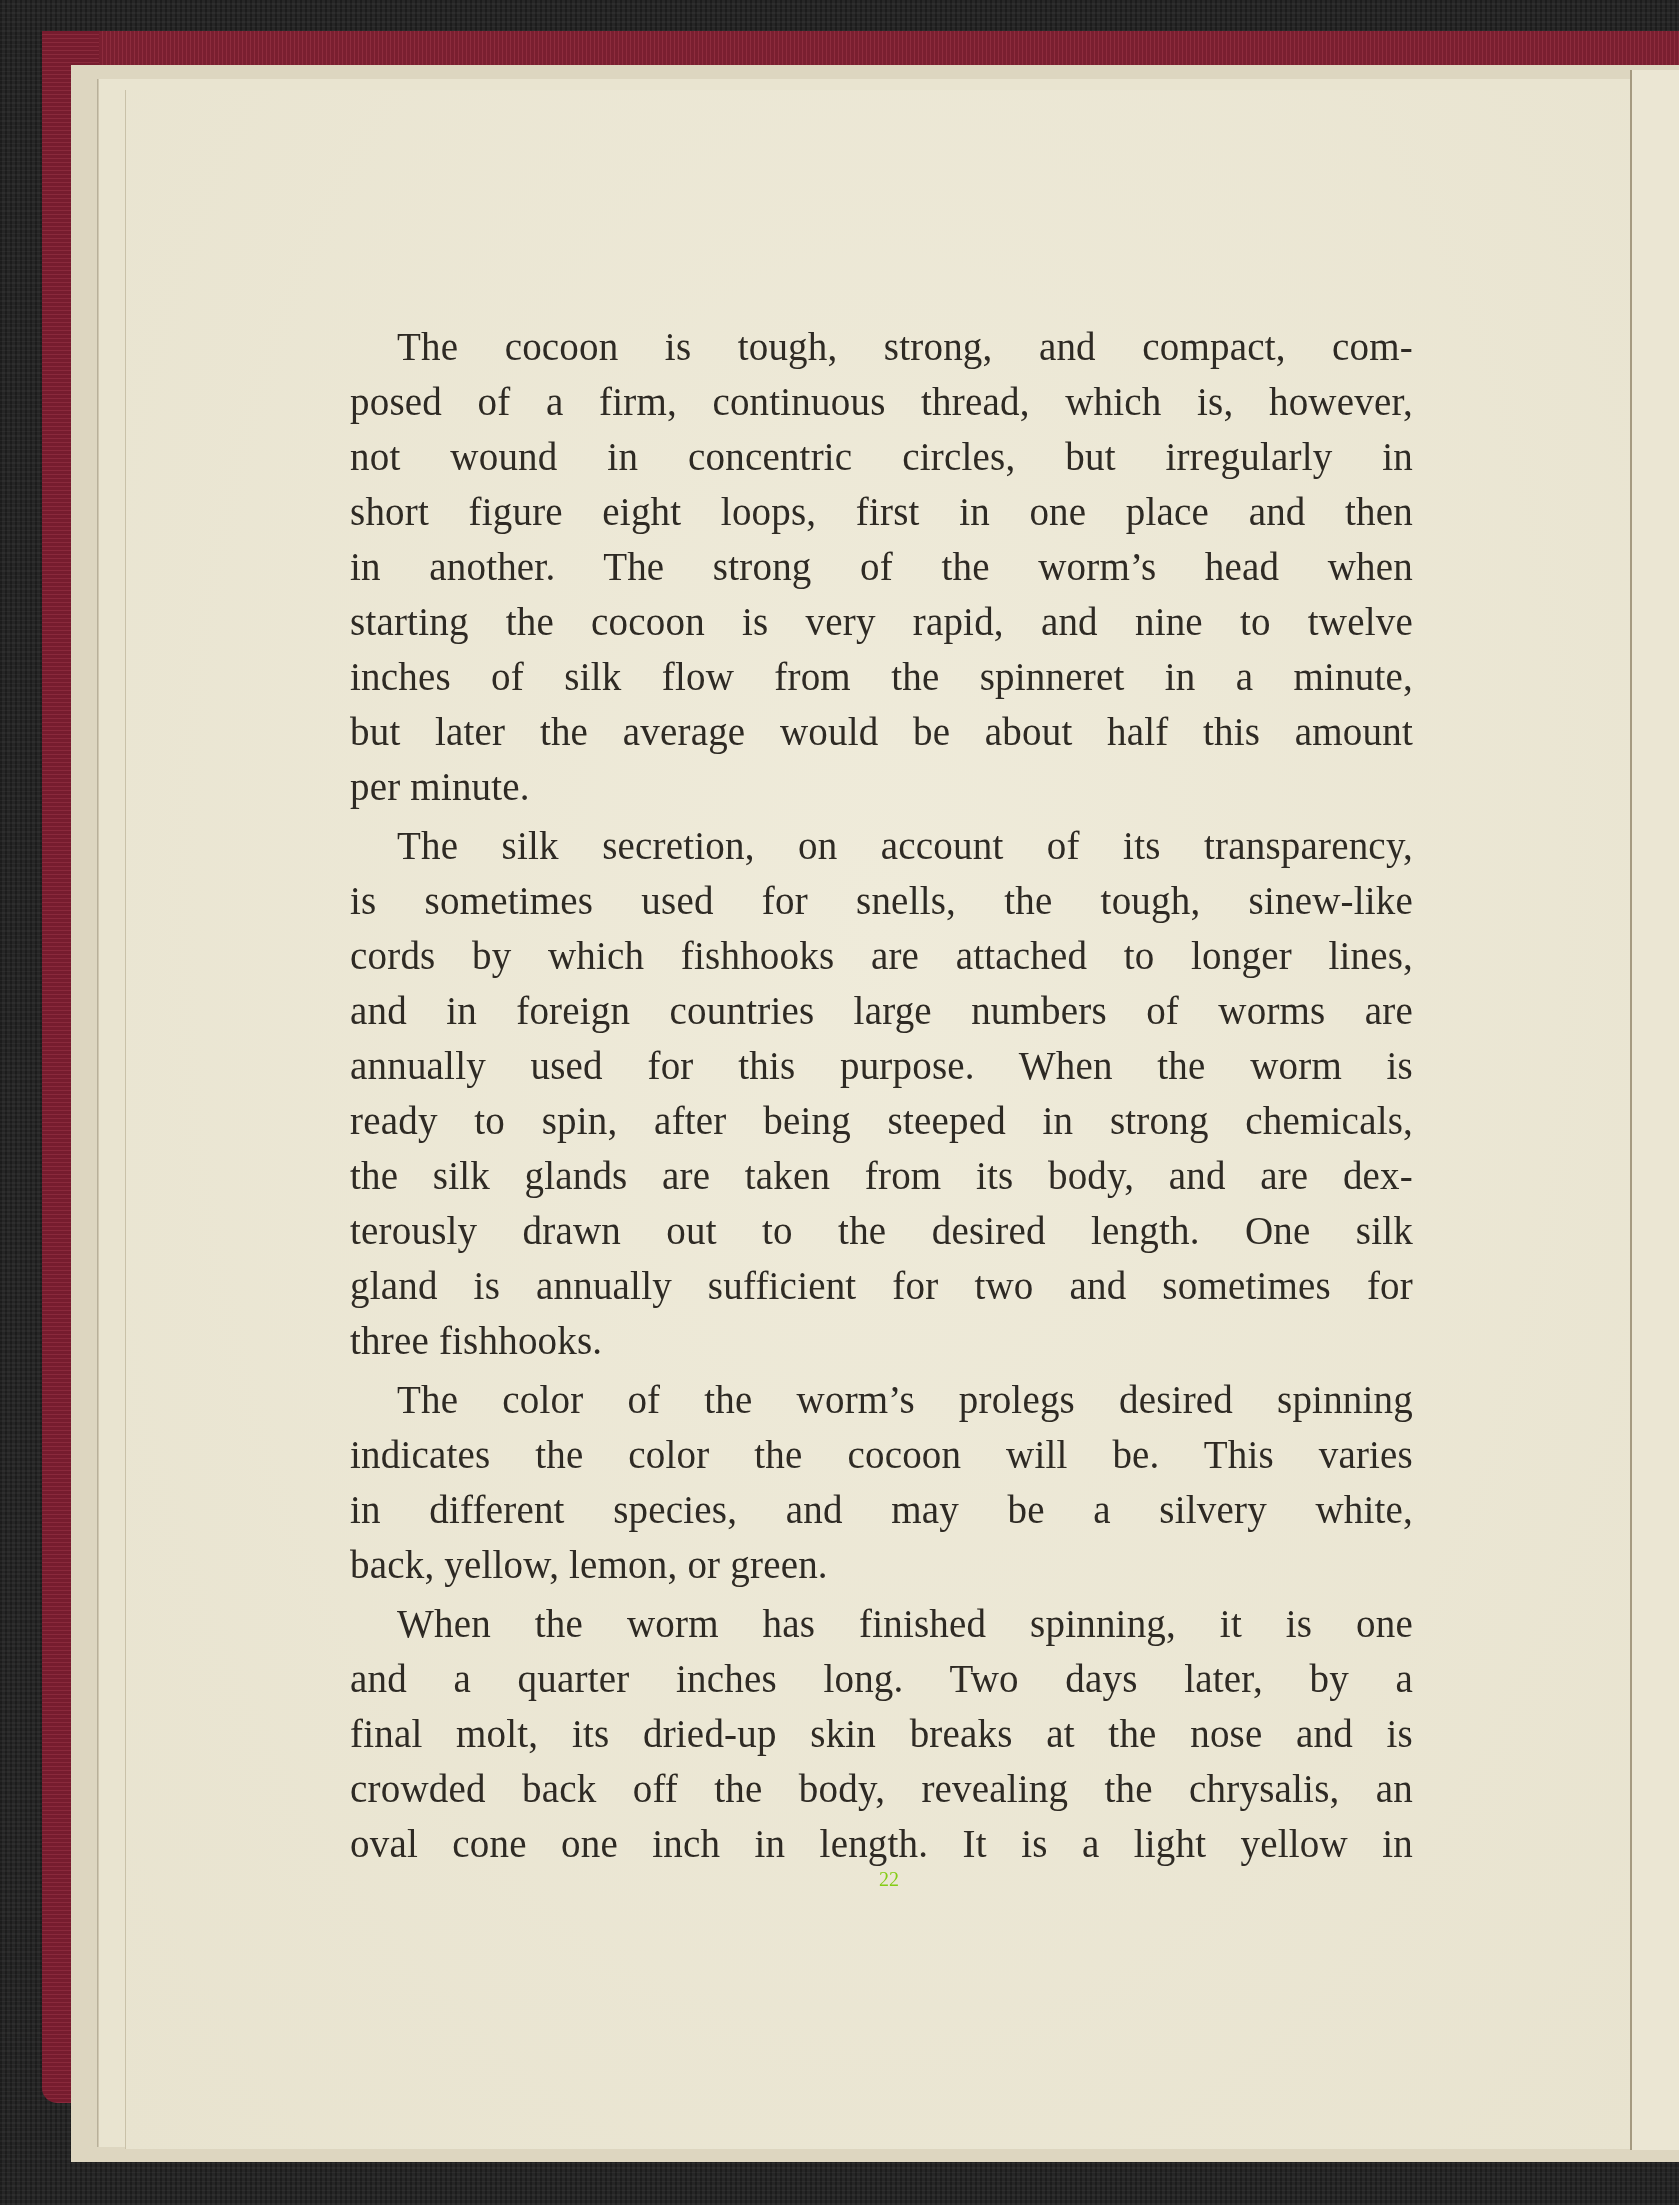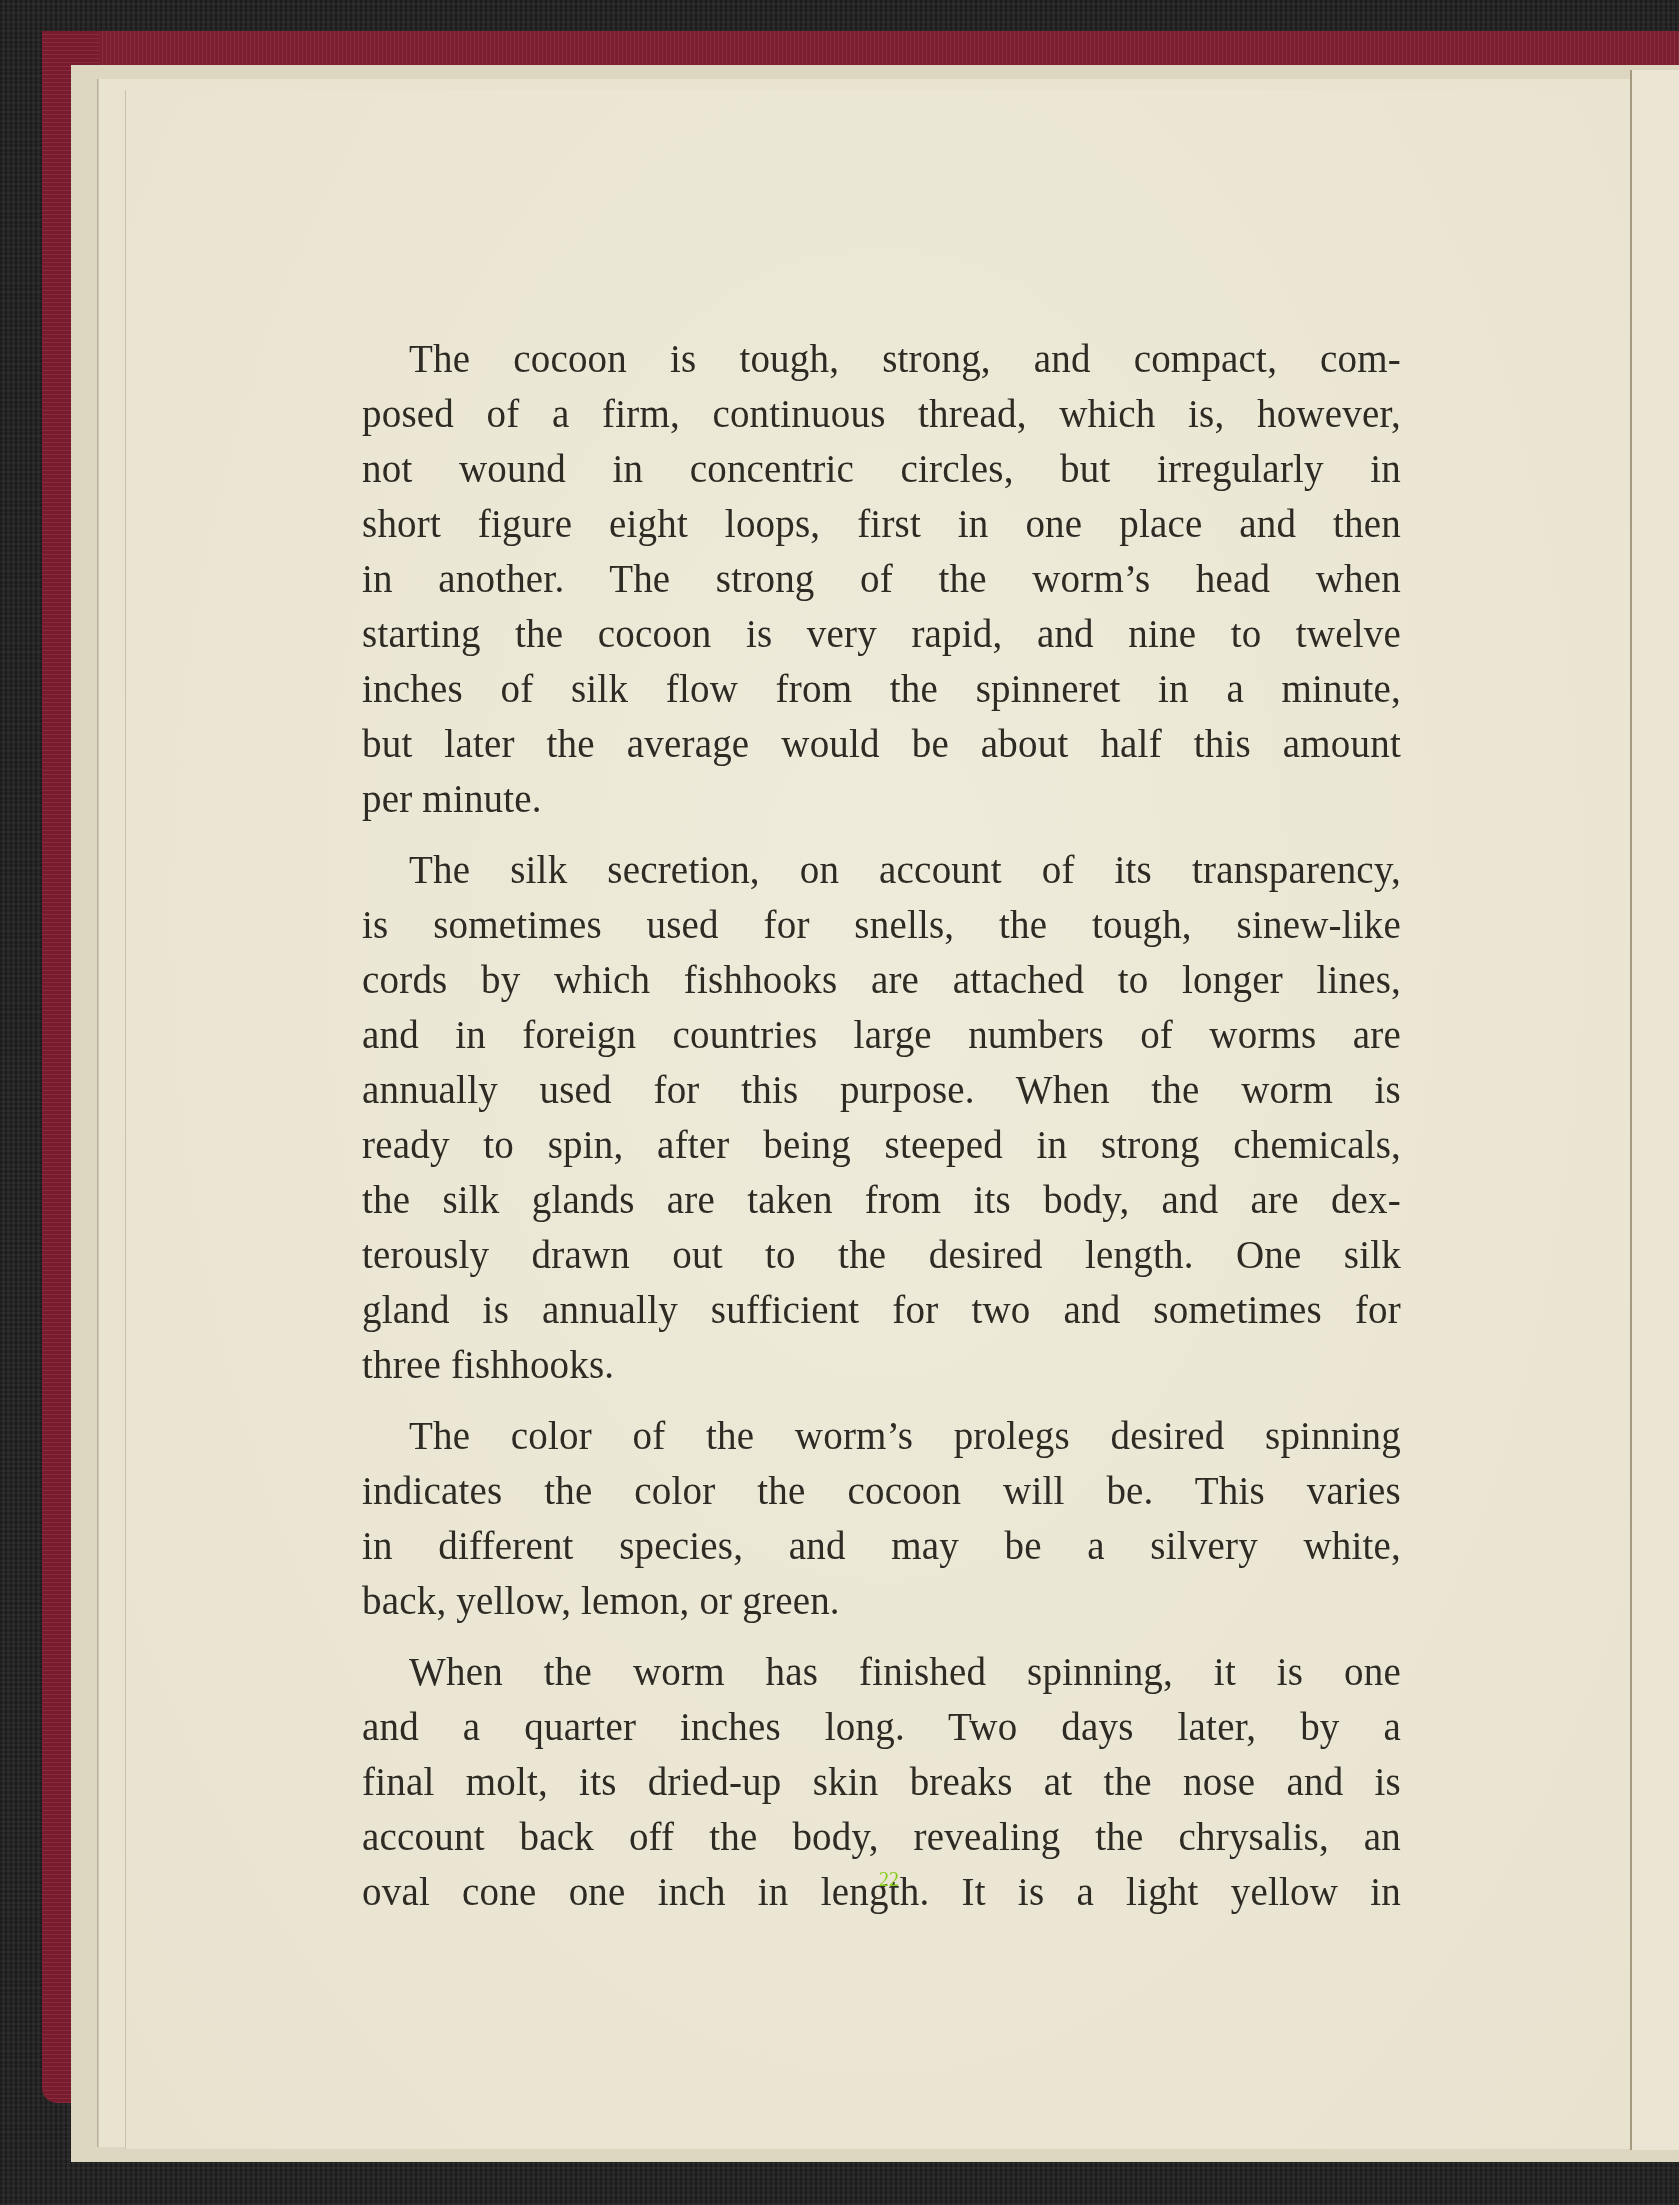--- a/index.html
+++ b/index.html
@@ -48,21 +48,21 @@
   .facing-page {
     position:absolute; left:1632px; top:70px; width:47px; height:2080px;
     background:#ebe6d3;
   }
   .text-block {
     position:absolute; left:346px; top:315px; width:1071px;
     font-family:"Liberation Serif", "DejaVu Serif", serif;
     font-size:39px; line-height:55px; color:#2e2a24;
     letter-spacing:0.2px;
   }
-  .para { margin:16px; text-align:justify; text-align-last:justify; }
+  .para { margin:4px; text-align:justify; text-align-last:justify; }
   .line { display:block; text-align:justify; text-align-last:justify; white-space:nowrap; }
   .line.indent { padding-left:47px; }
   .line.short { text-align-last:left; }
   .page-number {
     position:absolute; left:849px; top:1868px; width:80px; text-align:center;
     font-family:"Liberation Serif", "DejaVu Serif", serif; font-size:20px; color:#84cc16;
   }
 </style>
 </head>
 <body>
@@ -106,19 +106,19 @@
     <span class="line indent">The color of the worm’s prolegs desired spinning</span>
     <span class="line">indicates the color the cocoon will be.  This varies</span>
     <span class="line">in different species, and may be a silvery white,</span>
     <span class="line short">back, yellow, lemon, or green.</span>
   </div>
 
   <div class="para">
     <span class="line indent">When the worm has finished spinning, it is one</span>
     <span class="line">and a quarter inches long.  Two days later, by a</span>
     <span class="line">final molt, its dried-up skin breaks at the nose and is</span>
-    <span class="line">account back off the body, revealing the chrysalis, an</span>
+    <span class="line">crowded back off the body, revealing the chrysalis, an</span>
     <span class="line">oval cone one inch in length.  It is a light yellow in</span>
   </div>
 </div>
 
 <div class="page-number">22</div>
 
 
 </body></html>

